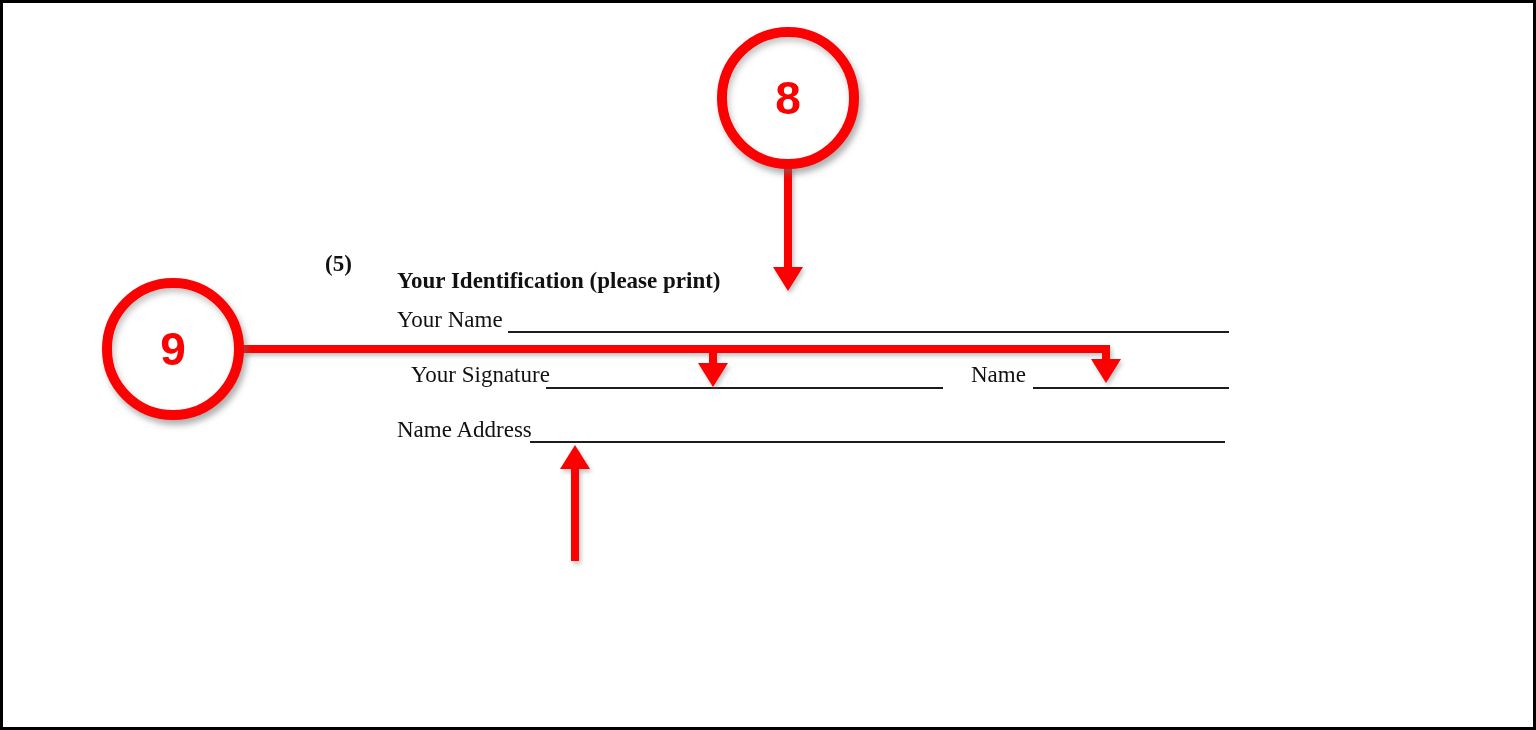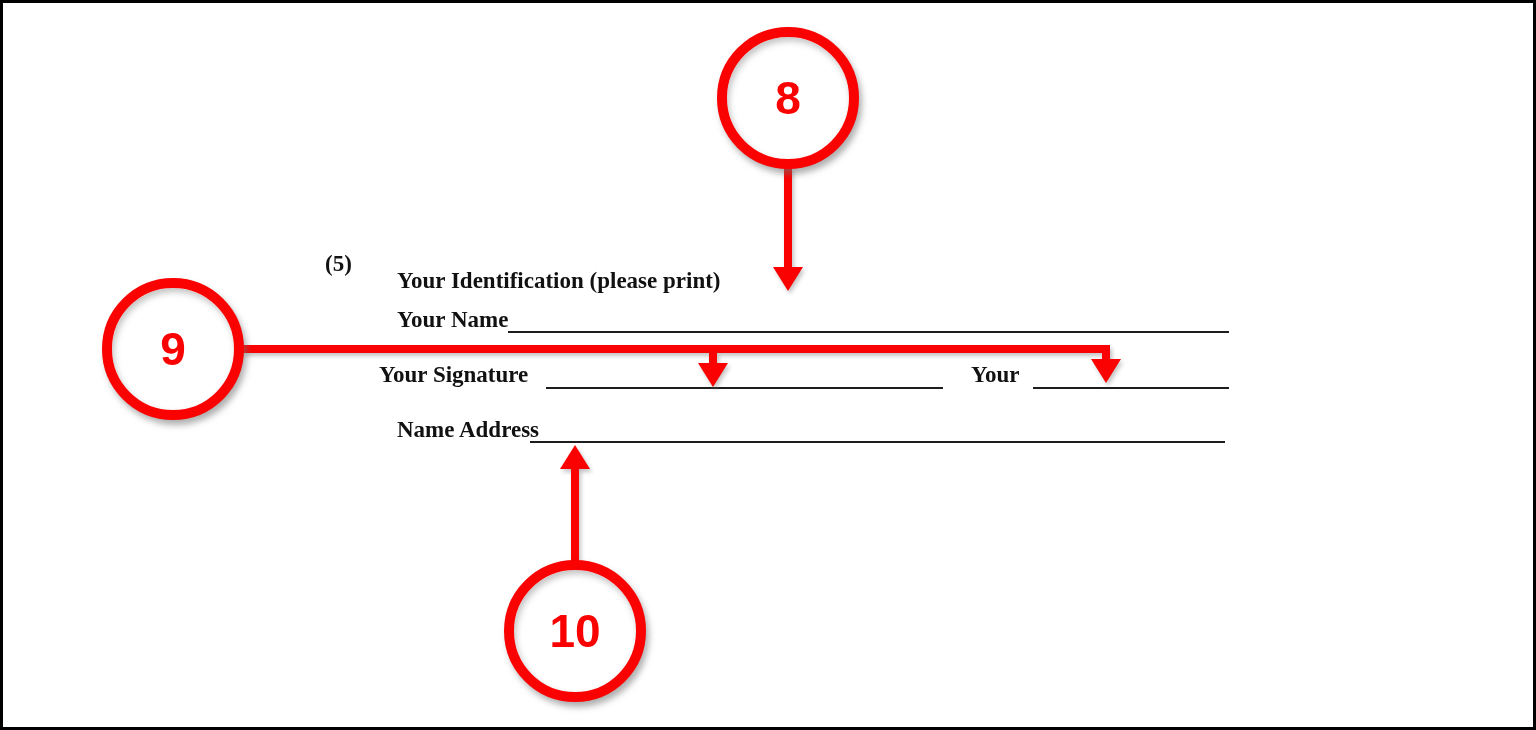--- a/index.html
+++ b/index.html
@@ -17,21 +17,20 @@
     box-sizing: border-box;
     overflow: hidden;
   }
   
   .t {
     position: absolute;
     font-size: 23px;
     line-height: 28px;
     color: #111111;
     white-space: nowrap;
-    font-weight: bold;
   }
   .t.bold { font-weight: bold; }
   .rule {
     position: absolute;
     height: 2px;
     background: #1d1d1d;
   }
   
   .callout {
     position: absolute;
@@ -77,42 +76,39 @@
 <body>
 
 <div class="frame" style="background: rgb(255, 255, 255); border-color: rgb(0, 0, 0);">
 
   <span class="t bold" style="left:322px; top:247px">(5)</span>
   <span class="t bold" style="left:394px; top:264px">Your Identification (please print)</span>
 
   <span class="t" style="left:394px; top:303px">Your Name</span>
   <div class="rule" style="left:505px; top:328px; width:721px"></div>
 
-  <span class="t" style="left:376px; top:358px">Your Signature</span>
+  <span class="t" style="left:408px; top:358px">Your Signature</span>
   <div class="rule" style="left:543px; top:384px; width:397px"></div>
-  <span class="t" style="left:968px; top:358px">Your</span>
+  <span class="t" style="left:968px; top:358px">Name</span>
   <div class="rule" style="left:1030px; top:384px; width:196px"></div>
 
   <span class="t" style="left:394px; top:413px">Name Address</span>
   <div class="rule" style="left:527px; top:438px; width:695px"></div>
 
   <div class="callout" style="left:714px; top:24px">
     <span class="num">8</span>
   </div>
   <div class="shaft v" style="left:781px; top:163px; height:103px"></div>
   <div class="head down" style="left:770px; top:264px"></div>
 
   <div class="callout" style="left:99px; top:275px">
     <span class="num">9</span>
   </div>
   <div class="shaft h" style="left:239px; top:342px; width:868px"></div>
   <div class="shaft v" style="left:706px; top:349px; height:13px"></div>
   <div class="head down" style="left:695px; top:360px"></div>
   <div class="shaft v" style="left:1099px; top:349px; height:9px"></div>
   <div class="head down" style="left:1088px; top:356px"></div>
 
-  <div class="callout" style="left:501px; top:557px">
-    <span class="num">10</span>
-  </div>
   <div class="head up" style="left:557px; top:442px"></div>
   <div class="shaft v" style="left:568px; top:464px; height:94px"></div>
 
 </div>
 
 </body></html>

